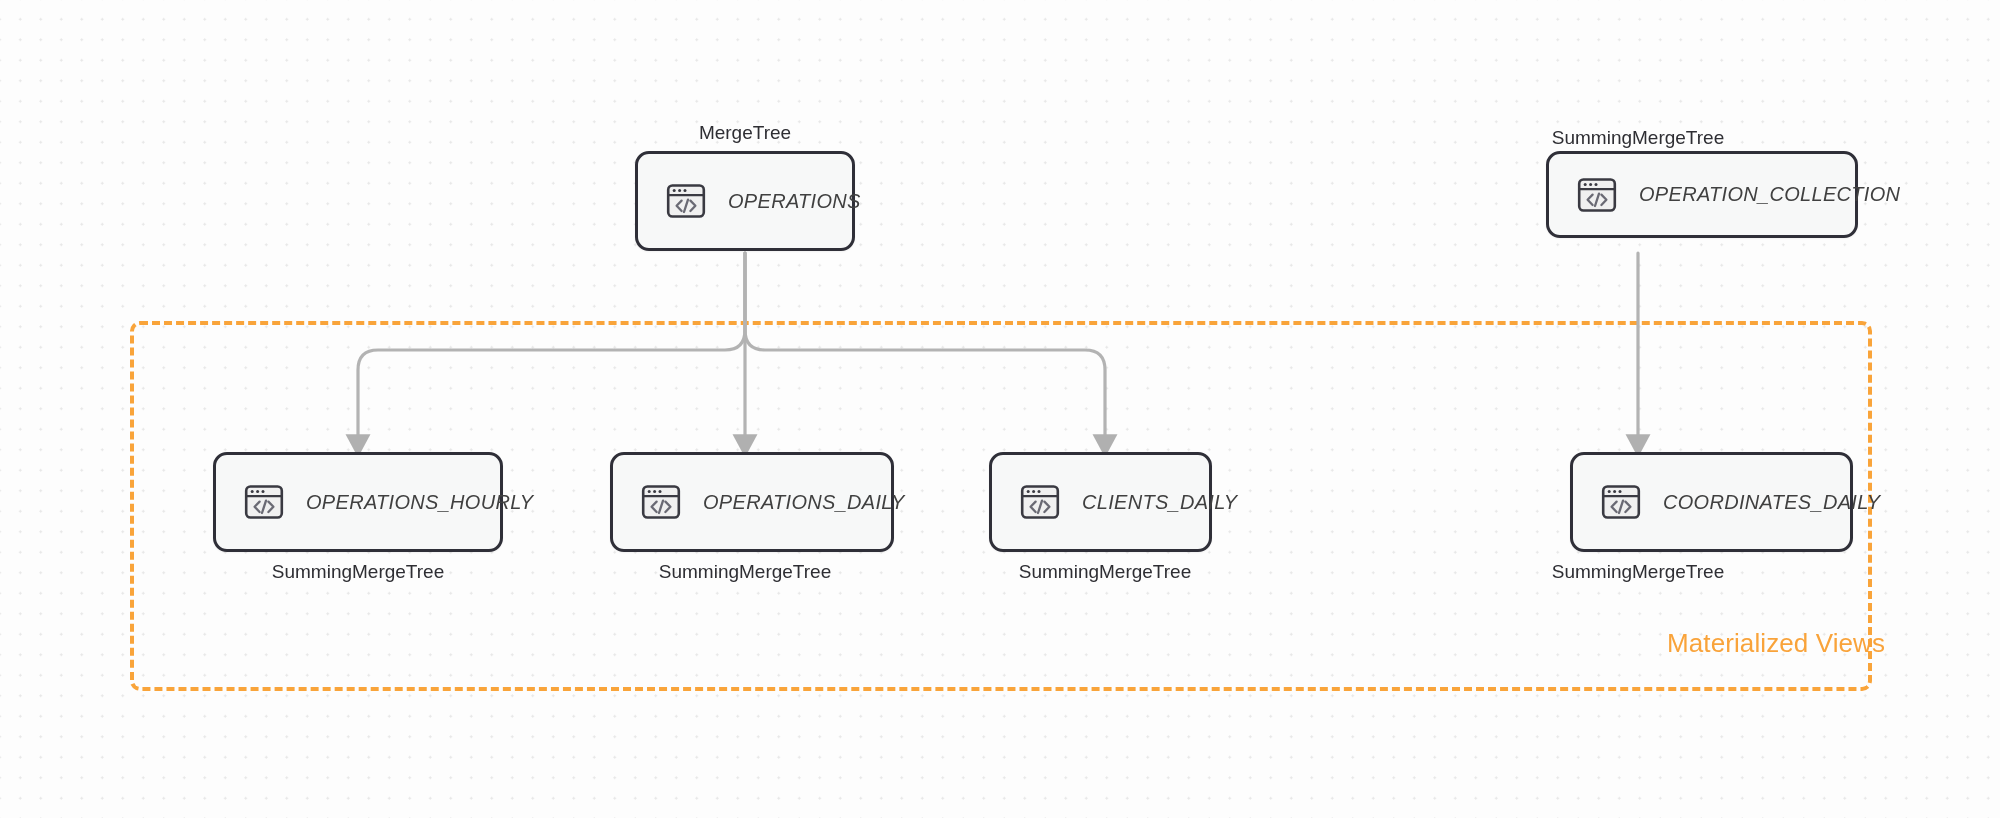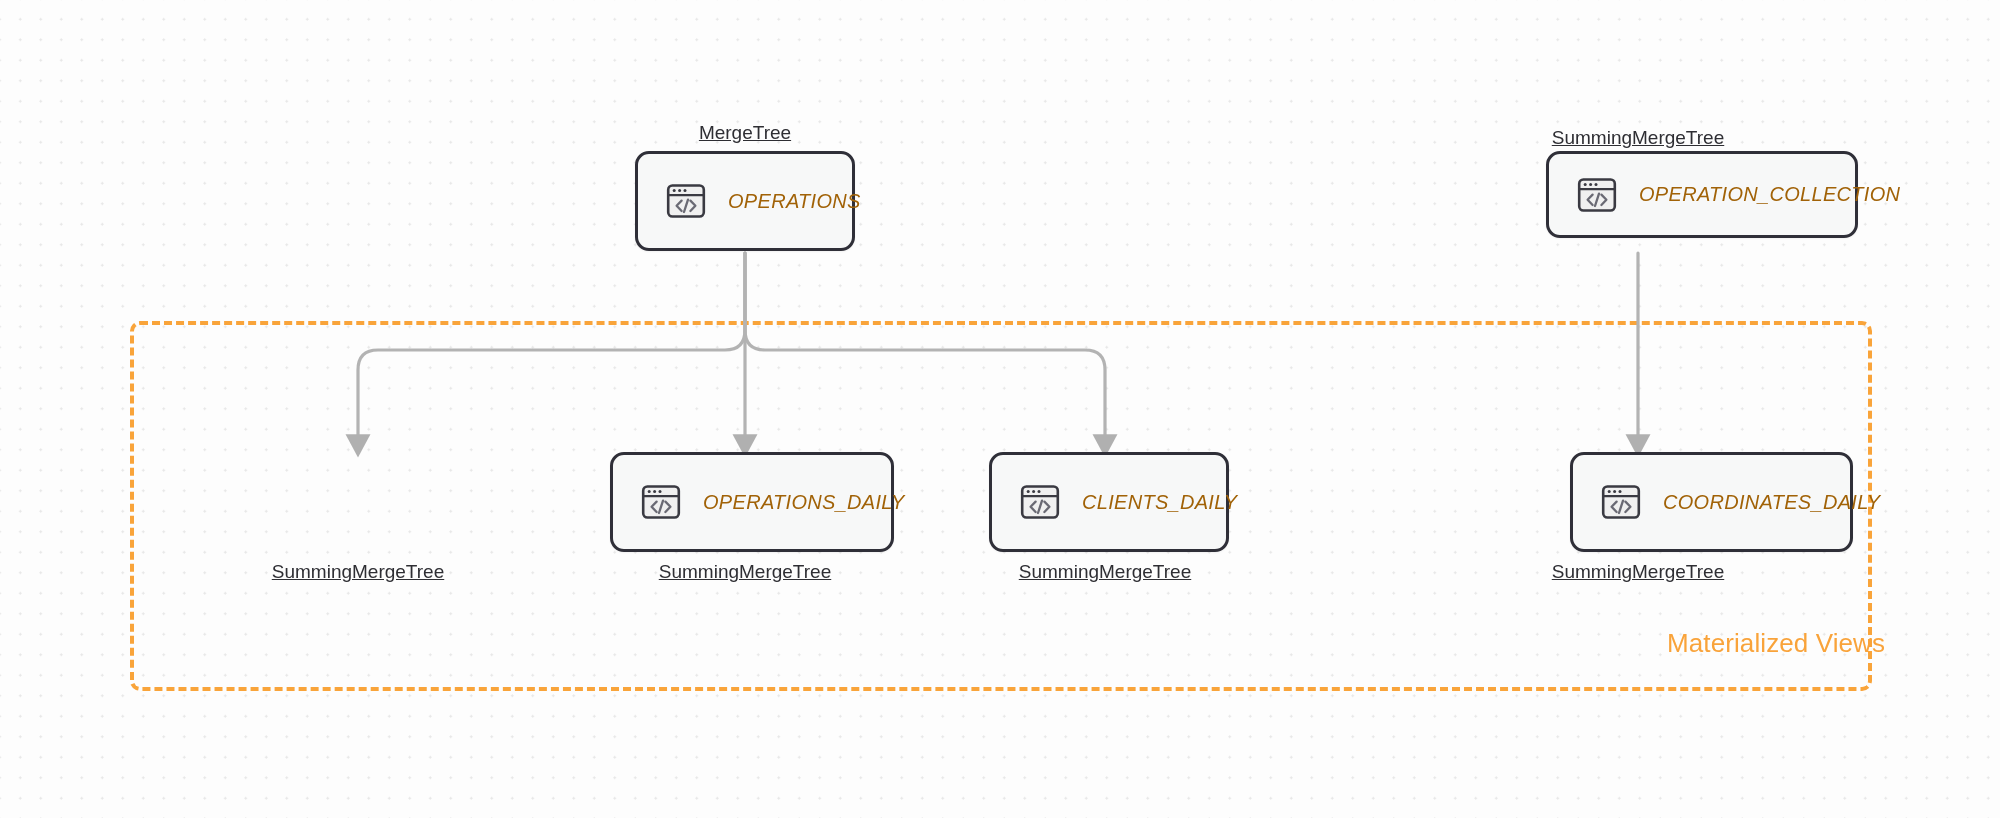--- a/index.html
+++ b/index.html
@@ -58,34 +58,33 @@
   }
   .node-icon {
     flex: 0 0 auto;
     width: 44px;
     height: 44px;
     margin-right: 20px;
   }
   .node-label {
     font-size: 20px;
     font-style: italic;
-    color: #a16207;
+    color: #404040;
     letter-spacing: 0.3px;
     white-space: nowrap;
   }
 
   
   .engine-caption {
     position: absolute;
     font-size: 19px;
     color: #2e2e33;
     white-space: nowrap;
     text-align: center;
     transform: translateX(-50%);
-    text-decoration: underline;
   }
 </style>
 </head>
 <body>
 
 <div id="canvas">
 
   <div class="mv-group" style="left:130px; top:321px; width:1742px; height:370px;"></div>
   <div class="mv-group-label" style="left:1630px; top:628px;margin-left:37px;">Materialized Views</div>
 
@@ -143,40 +142,55 @@
         <circle cx="15.6" cy="11.4" r="1.5" fill="#3a3a42"></circle>
         <circle cx="21.0" cy="11.4" r="1.5" fill="#3a3a42"></circle>
         <path d="M17.6,21.6 L12.6,26.8 L17.6,32.0" fill="none" stroke="#6a6a74" stroke-width="2.3" stroke-linecap="round" stroke-linejoin="round"></path>
         <path d="M26.4,21.6 L31.4,26.8 L26.4,32.0" fill="none" stroke="#6a6a74" stroke-width="2.3" stroke-linecap="round" stroke-linejoin="round"></path>
         <path d="M24.0,20.6 L20.0,33.0" fill="none" stroke="#6a6a74" stroke-width="2.3" stroke-linecap="round"></path>
       </svg>
     </span>
     <span class="node-label">OPERATION_COLLECTION</span>
   </div>
 
+  <div class="node" style="left:213px; top:452px; width:290px; height:100px;">
+    <span class="node-icon">
+      <svg viewBox="0 0 44 44" width="44" height="44" xmlns="http://www.w3.org/2000/svg">
+        <rect x="4.2" y="6.5" width="35.6" height="31" rx="4.2" fill="#f0f0f0" stroke="#3a3a42" stroke-width="2.6"></rect>
+        <path d="M4.2,16.2 H39.8" stroke="#3a3a42" stroke-width="2.3"></path>
+        <circle cx="10.2" cy="11.4" r="1.5" fill="#3a3a42"></circle>
+        <circle cx="15.6" cy="11.4" r="1.5" fill="#3a3a42"></circle>
+        <circle cx="21.0" cy="11.4" r="1.5" fill="#3a3a42"></circle>
+        <path d="M17.6,21.6 L12.6,26.8 L17.6,32.0" fill="none" stroke="#6a6a74" stroke-width="2.3" stroke-linecap="round" stroke-linejoin="round"></path>
+        <path d="M26.4,21.6 L31.4,26.8 L26.4,32.0" fill="none" stroke="#6a6a74" stroke-width="2.3" stroke-linecap="round" stroke-linejoin="round"></path>
+        <path d="M24.0,20.6 L20.0,33.0" fill="none" stroke="#6a6a74" stroke-width="2.3" stroke-linecap="round"></path>
+      </svg>
+    </span>
+    <span class="node-label">OPERATIONS_HOURLY</span>
+  </div>
   <div class="engine-caption" style="left:358px; top:561px;">SummingMergeTree</div>
 
   <div class="node" style="left:610px; top:452px; width:284px; height:100px;">
     <span class="node-icon">
       <svg viewBox="0 0 44 44" width="44" height="44" xmlns="http://www.w3.org/2000/svg">
         <rect x="4.2" y="6.5" width="35.6" height="31" rx="4.2" fill="#f0f0f0" stroke="#3a3a42" stroke-width="2.6"></rect>
         <path d="M4.2,16.2 H39.8" stroke="#3a3a42" stroke-width="2.3"></path>
         <circle cx="10.2" cy="11.4" r="1.5" fill="#3a3a42"></circle>
         <circle cx="15.6" cy="11.4" r="1.5" fill="#3a3a42"></circle>
         <circle cx="21.0" cy="11.4" r="1.5" fill="#3a3a42"></circle>
         <path d="M17.6,21.6 L12.6,26.8 L17.6,32.0" fill="none" stroke="#6a6a74" stroke-width="2.3" stroke-linecap="round" stroke-linejoin="round"></path>
         <path d="M26.4,21.6 L31.4,26.8 L26.4,32.0" fill="none" stroke="#6a6a74" stroke-width="2.3" stroke-linecap="round" stroke-linejoin="round"></path>
         <path d="M24.0,20.6 L20.0,33.0" fill="none" stroke="#6a6a74" stroke-width="2.3" stroke-linecap="round"></path>
       </svg>
     </span>
     <span class="node-label">OPERATIONS_DAILY</span>
   </div>
   <div class="engine-caption" style="left:745px; top:561px;">SummingMergeTree</div>
 
-  <div class="node" style="left:989px; top:452px; width:240px; height:100px;">
+  <div class="node" style="left:989px; top:452px; width:223px; height:100px;">
     <span class="node-icon">
       <svg viewBox="0 0 44 44" width="44" height="44" xmlns="http://www.w3.org/2000/svg">
         <rect x="4.2" y="6.5" width="35.6" height="31" rx="4.2" fill="#f0f0f0" stroke="#3a3a42" stroke-width="2.6"></rect>
         <path d="M4.2,16.2 H39.8" stroke="#3a3a42" stroke-width="2.3"></path>
         <circle cx="10.2" cy="11.4" r="1.5" fill="#3a3a42"></circle>
         <circle cx="15.6" cy="11.4" r="1.5" fill="#3a3a42"></circle>
         <circle cx="21.0" cy="11.4" r="1.5" fill="#3a3a42"></circle>
         <path d="M17.6,21.6 L12.6,26.8 L17.6,32.0" fill="none" stroke="#6a6a74" stroke-width="2.3" stroke-linecap="round" stroke-linejoin="round"></path>
         <path d="M26.4,21.6 L31.4,26.8 L26.4,32.0" fill="none" stroke="#6a6a74" stroke-width="2.3" stroke-linecap="round" stroke-linejoin="round"></path>
         <path d="M24.0,20.6 L20.0,33.0" fill="none" stroke="#6a6a74" stroke-width="2.3" stroke-linecap="round"></path>

